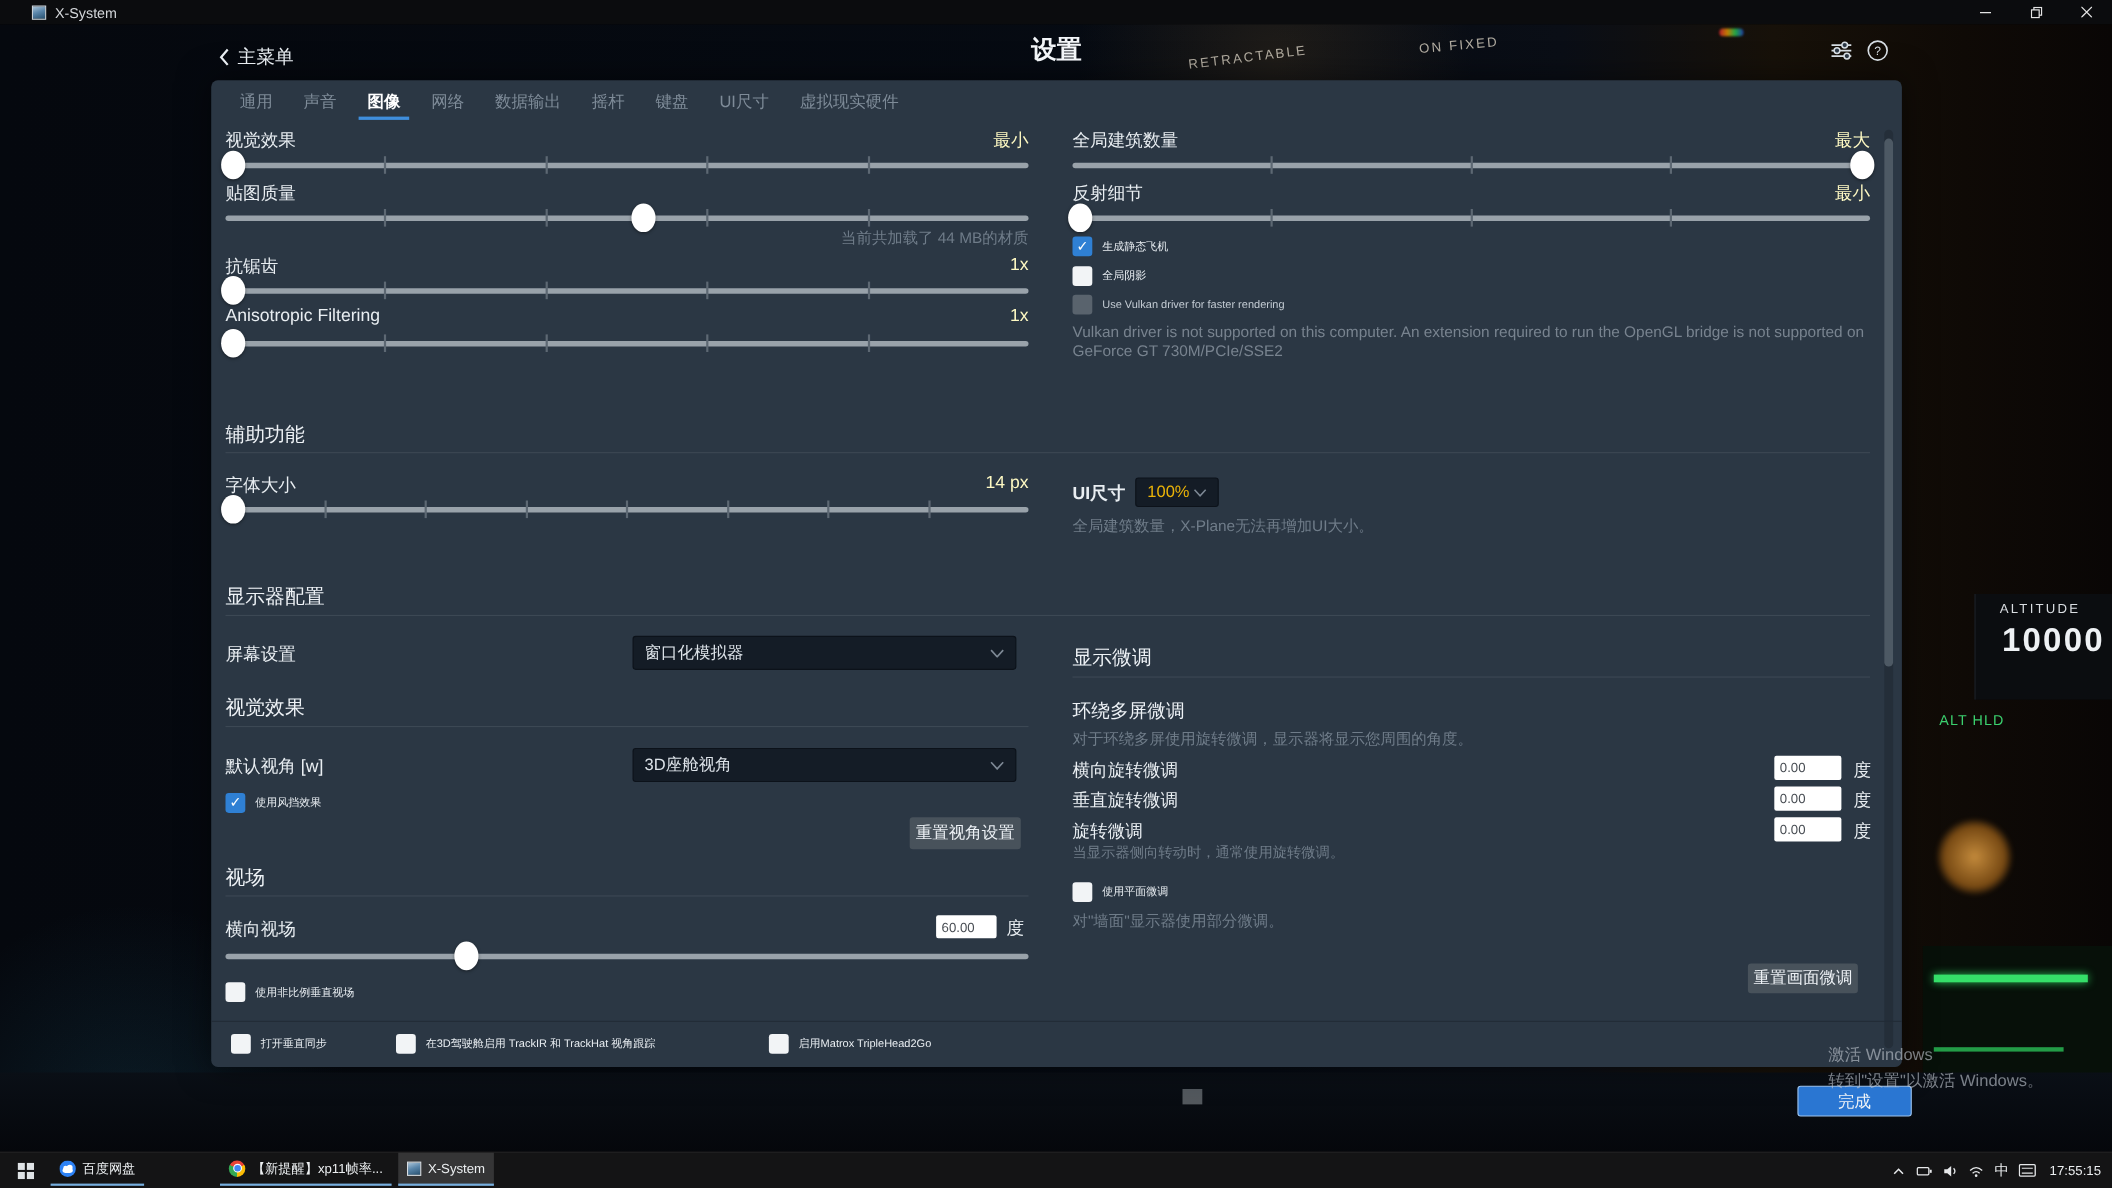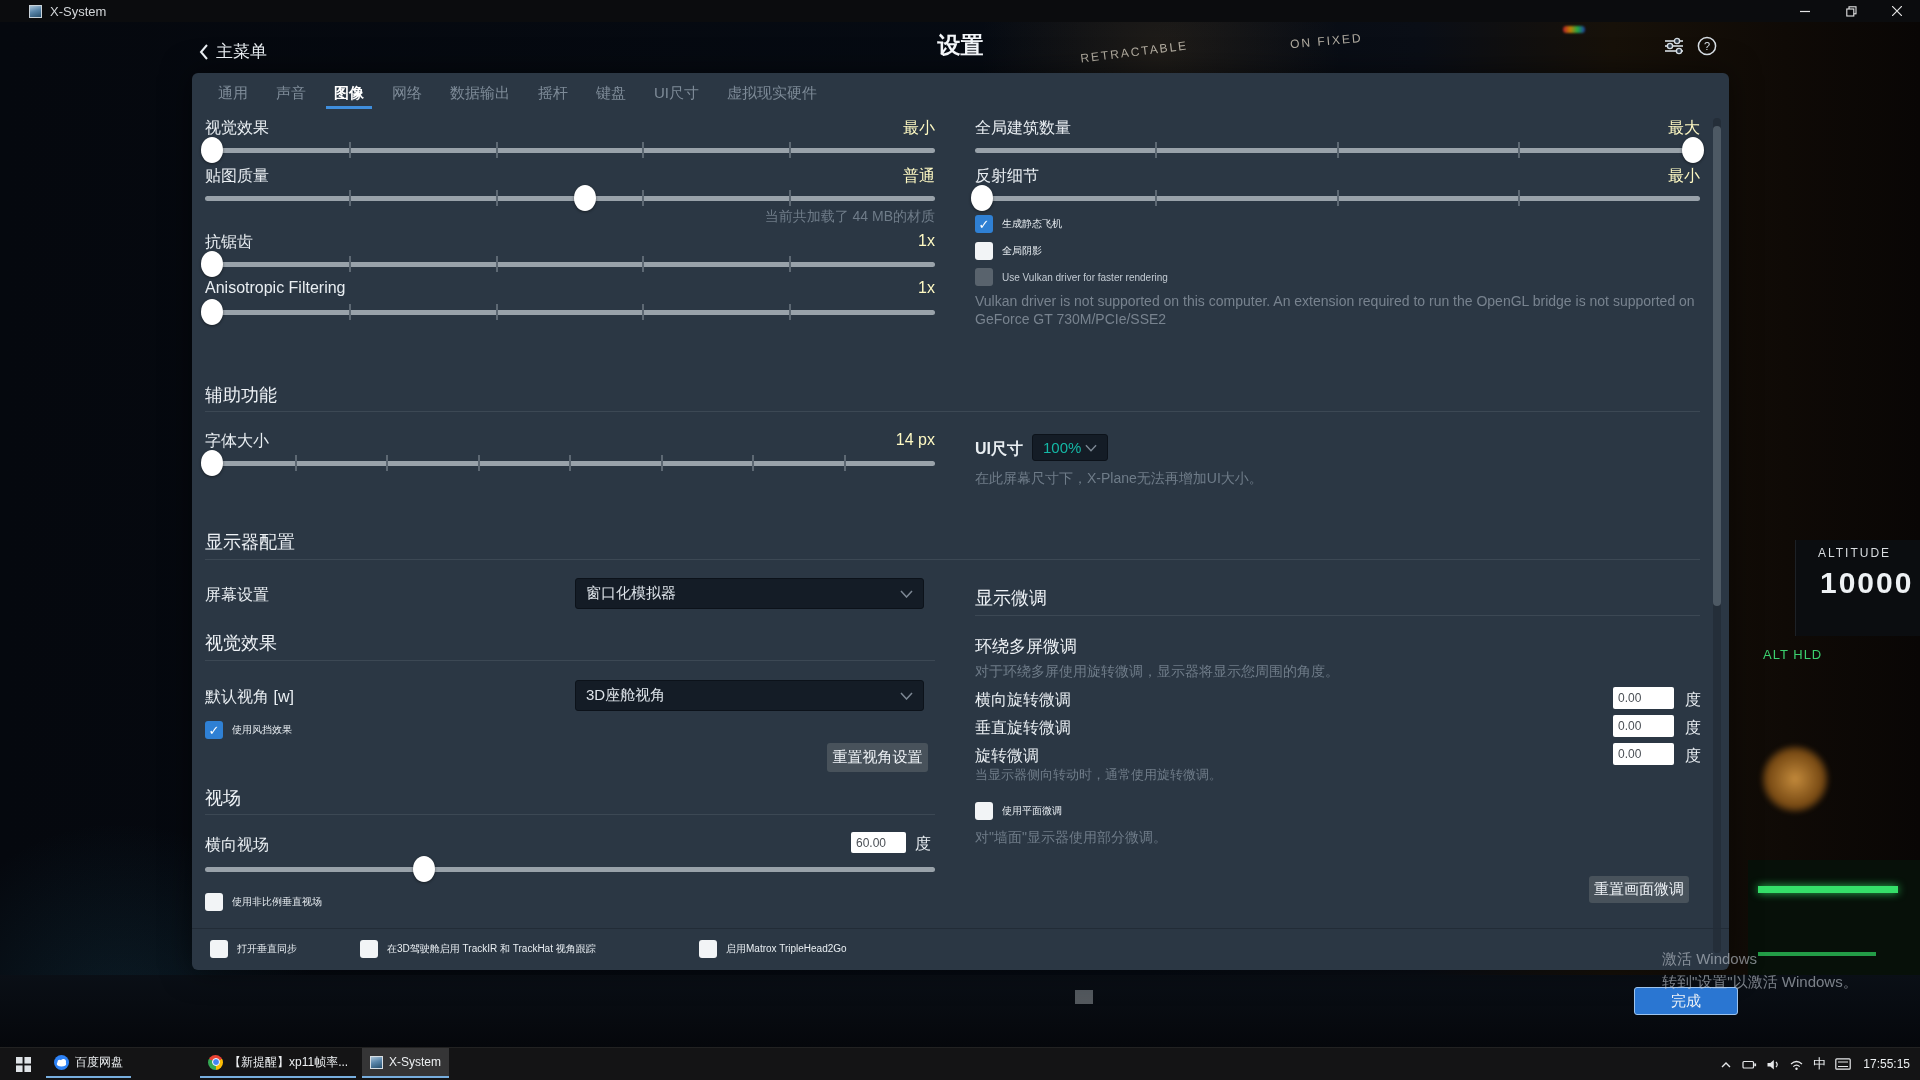--- a/index.html
+++ b/index.html
@@ -73,21 +73,21 @@
   .check{position:absolute;display:flex;align-items:center;gap:9px;font-size:10px;color:#e9eef2;white-space:nowrap;}
   .box{width:18px;height:18px;border-radius:3px;background:#f2f4f6;flex:0 0 auto;
        display:flex;align-items:center;justify-content:center;}
   .box.checked{background:#2f80d4;}
   .box.checked::after{content:"✓";color:#fff;font-size:13px;font-weight:bold;}
   .box.disabled{background:#59636d;}
 
   .dropdown{position:absolute;background:#141c26;border:1px solid #0c121a;border-radius:3px;
      color:#dde3e9;font-size:15px;display:flex;align-items:center;justify-content:space-between;
      padding:0 10px;box-sizing:border-box;}
-  .dropdown.dim{color:#14b8a6;}
+  .dropdown.dim{color:#eab308;}
   .btn{position:absolute;background:#48525b;border-radius:3px;color:#eef2f6;font-size:15px;
      display:flex;align-items:center;justify-content:center;}
   .btn.primary{background:#2a76d2;border:1px solid #9dc4ee;box-sizing:border-box;}
   .ninput{position:absolute;background:#ffffff;border:none;font-size:12px;color:#4a4f55;
      padding:0 5px;border-radius:2px;box-sizing:border-box;font-family:inherit;}
 
   .scrolltrack{position:absolute;left:1521px;top:45px;width:8px;height:835px;background:#242e39;border-radius:4px;}
   .scrollthumb{position:absolute;left:0;top:8px;width:8px;height:480px;background:#4d5964;border-radius:4px;}
 
   .watermark{position:absolute;left:1662px;top:950px;z-index:20;color:rgba(192,199,206,.62);}
@@ -180,21 +180,20 @@
       <div class="ticks">
           <i></i>
           <i></i>
           <i></i>
           <i></i>
         </div>
       <div class="handle" style="left: 1%;"></div>
     </div>
 
     <span class="lbl" style="left:13px;top:93px;">贴图质量</span>
-    <span class="val" style="left:13px;top:93px;width:730px;">普通</span>
     <div class="slider" style="left:13px;top:110px;width:730px;">
       <div class="track"></div>
       <div class="ticks">
           <i></i>
           <i></i>
           <i></i>
           <i></i>
         </div>
       <div class="handle" style="left: 52%;"></div>
     </div>
@@ -330,21 +329,21 @@
     </div>
     <div class="note" style="left:783px;top:220px;width:735px;white-space:normal;line-height:1.25;color:#78838f;">Vulkan driver is not supported on this computer. An extension required to run the OpenGL bridge is not supported on GeForce GT 730M/PCIe/SSE2</div>
 
     <span class="lbl" style="left:783px;top:366px;font-weight:bold;">UI尺寸</span>
     <div class="dropdown dim" style="left:840px;top:361px;width:76px;height:27px;">
       <span>100%</span>
       <svg width="12" height="8" viewBox="0 0 13 8">
         <path d="M1 1 L6.5 7 L12 1" stroke="#7d8894" stroke-width="1.5" fill="none"></path>
         </svg>
     </div>
-    <span class="note" style="left:783px;top:397px;">在此屏幕尺寸下，X-Plane无法再增加UI大小。</span>
+    <span class="note" style="left:783px;top:397px;">全局建筑数量，X-Plane无法再增加UI大小。</span>
 
     <span class="sec" style="left:783px;top:513px;">显示微调</span>
     <div class="divider" style="left:783px;top:542px;width:725px;"></div>
 
     <span class="sub" style="left:783px;top:562px;">环绕多屏微调</span>
     <span class="note" style="left:783px;top:590px;">对于环绕多屏使用旋转微调，显示器将显示您周围的角度。</span>
 
     <span class="lbl" style="left:783px;top:617px;">横向旋转微调</span>
     <input class="ninput" style="left: 1421px; top: 614px; width: 61px; height: 22px;" value="0.00">
     <span class="lbl" style="left:1493px;top:617px;">度</span>

